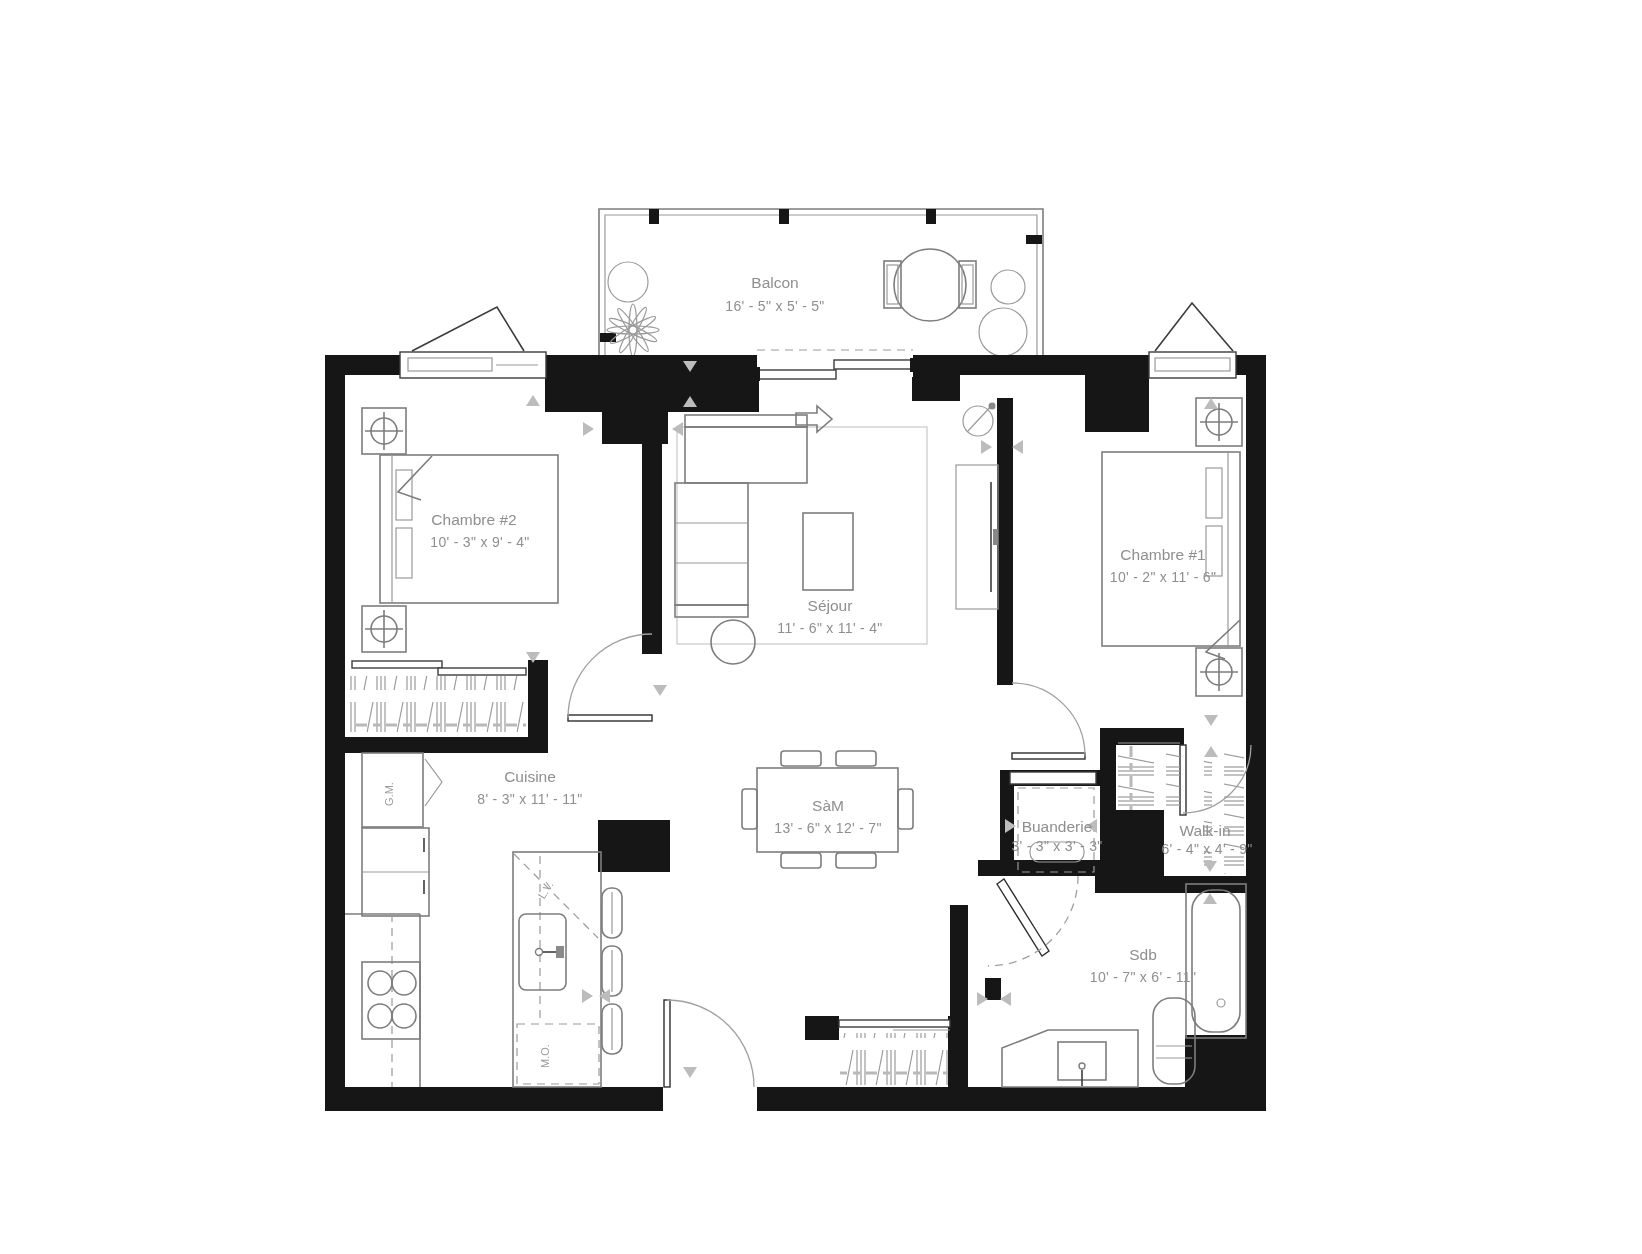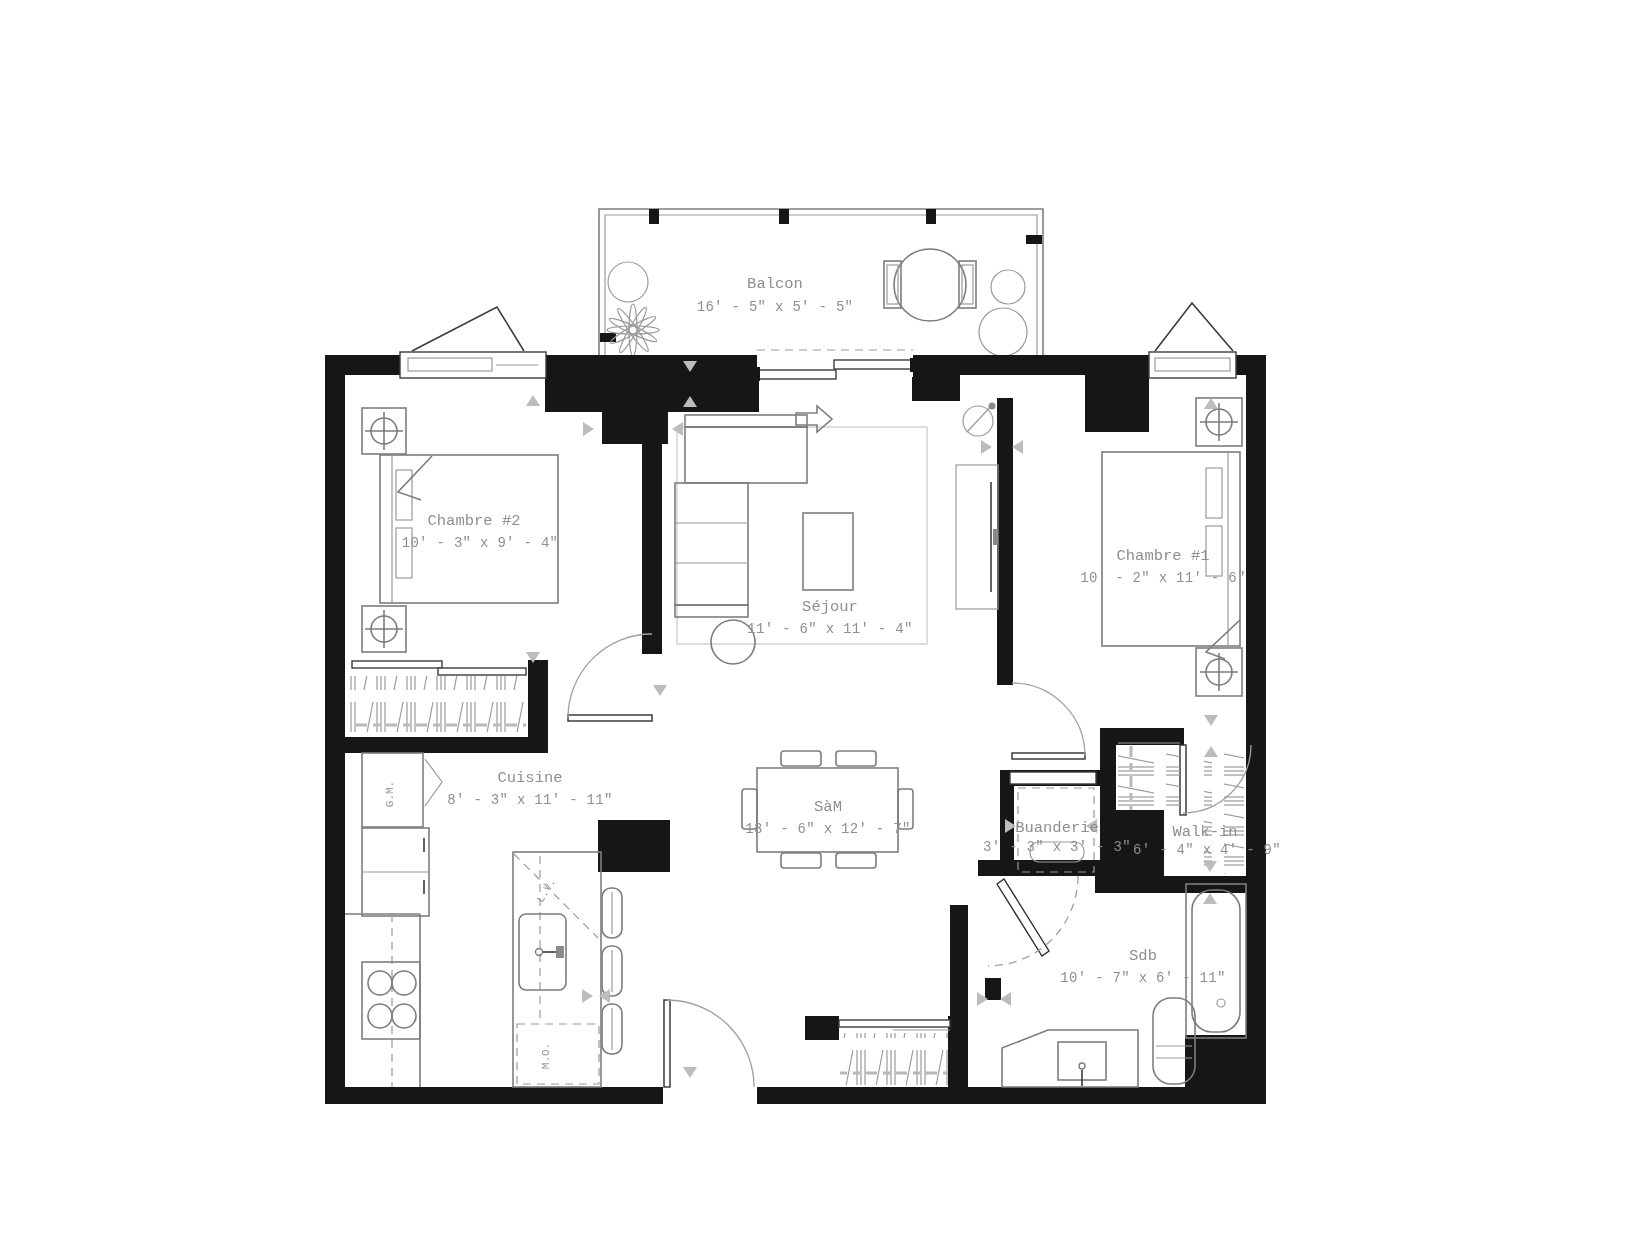--- a/index.html
+++ b/index.html
@@ -1,17 +1,17 @@
 <!DOCTYPE html>
 <html><head>
 <meta charset="utf-8">
 <style>
   html,body{margin:0;padding:0;background:#ffffff;}
-  #stage{position:relative;width:1642px;height:1104px;background:#ffffff;overflow:hidden;
-         font-family:Liberation Mono, monospace;}
+  #stage{position:relative;width:1642px;height:1254px;background:#ffffff;overflow:hidden;
+         font-family:Liberation Sans, sans-serif;}
   svg{position:absolute;left:0;top:0;}
   .wall{fill:#161616;stroke:none;}
   .whitefill{fill:#ffffff;}
   .furn{stroke:#7d7d7d;fill:none;stroke-width:1.6;}
   .furn2{stroke:#9a9a9a;fill:none;stroke-width:1.2;}
   .rug{stroke:#c8c8c8;fill:none;stroke-width:1.2;}
   .dark{stroke:#3c3c3c;fill:none;stroke-width:1.6;}
   .arc{stroke:#a0a0a0;fill:none;stroke-width:1.3;}
   .dash{stroke-dasharray:8 6;}
   .leaf{fill:#ffffff;stroke:#2e2e2e;stroke-width:1.4;}

